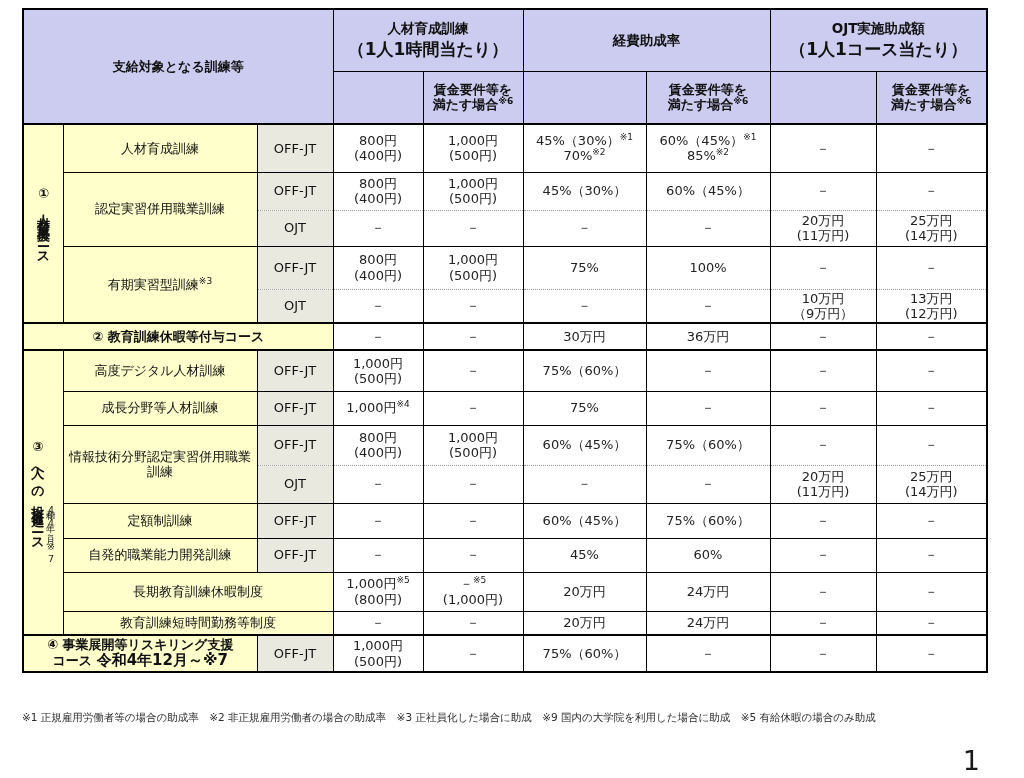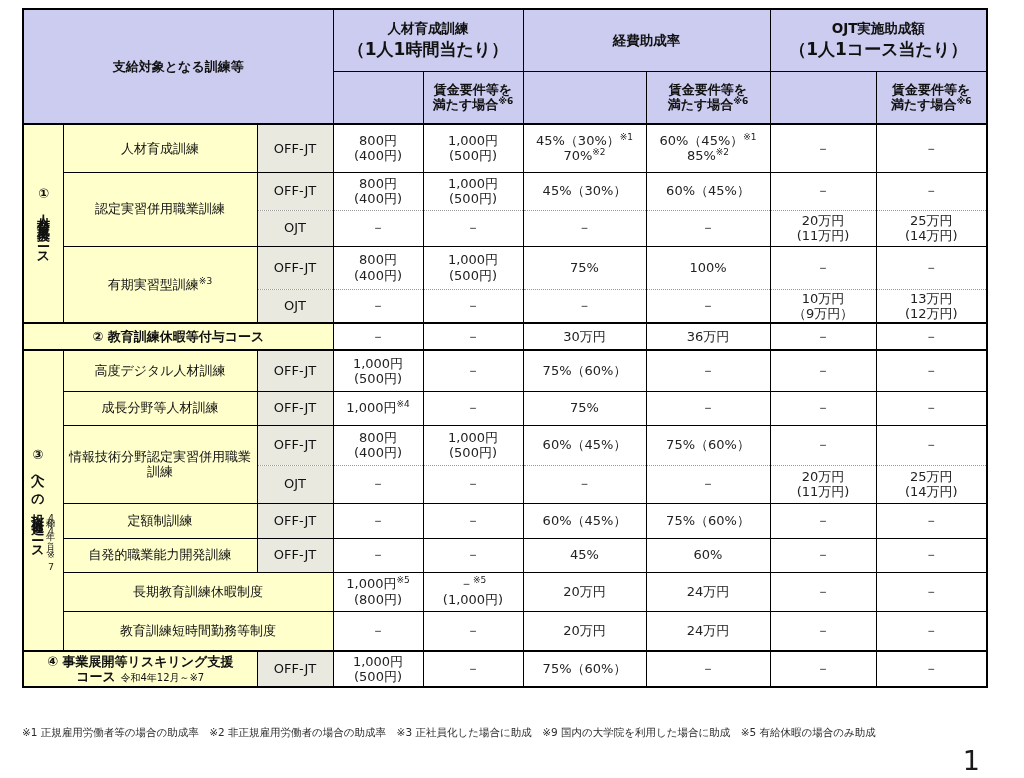--- a/index.html
+++ b/index.html
@@ -24,21 +24,21 @@
   tr.dot td{border-top:1px dotted #9a9a9a;}
   td.name{background:#ffffcc;text-align:left;padding-left:9px;font-size:13px;}
   td.sec{background:#ffffcc;}
   td.type{background:#eae9e0;font-size:13px;}
   td.data{background:#fff;color:#222;}
   sup{font-size:9px;line-height:0;}
   .vwrap{display:flex;flex-direction:row;justify-content:center;align-items:center;}
   .vmain{writing-mode:vertical-rl;text-orientation:upright;font-weight:bold;font-size:13px;letter-spacing:3px;}
   .vperiod{writing-mode:vertical-rl;text-orientation:upright;font-size:9.5px;letter-spacing:1px;align-self:flex-start;margin-top:148px;color:#222;}
   td.sec-h{text-align:left;padding-left:7px;font-weight:bold;font-size:13.5px;line-height:1.25;}
-  .sec-period{font-size:10px;font-weight:normal;}
+  .sec-period{font-size:15px;font-weight:bold;}
   .notes{margin-top:7px;font-size:10.5px;color:#2b2b2b;line-height:1.4;white-space:pre;}
   .page-num{position:absolute;right:44px;bottom:2px;font-size:27px;color:#1a1a1a;}
 </style>
 </head>
 <body>
 
 <div class="page">
 
 
   <table class="main">
@@ -209,21 +209,21 @@
     </tr>
     <tr style="height:39px">
       <td class="name" colspan="2">長期教育訓練休暇制度</td>
       <td class="data gl">1,000円<sup>※5</sup><br>(800円)</td>
       <td class="data">－<sup>※5</sup><br>(1,000円)</td>
       <td class="data gl">20万円</td>
       <td class="data">24万円</td>
       <td class="data gl">－</td>
       <td class="data">－</td>
     </tr>
-    <tr style="height:40px">
+    <tr style="height:24px">
       <td class="name" colspan="2">教育訓練短時間勤務等制度</td>
       <td class="data gl">－</td>
       <td class="data">－</td>
       <td class="data gl">20万円</td>
       <td class="data">24万円</td>
       <td class="data gl">－</td>
       <td class="data">－</td>
     </tr>
 
     <tr class="t2" style="height:36px">

